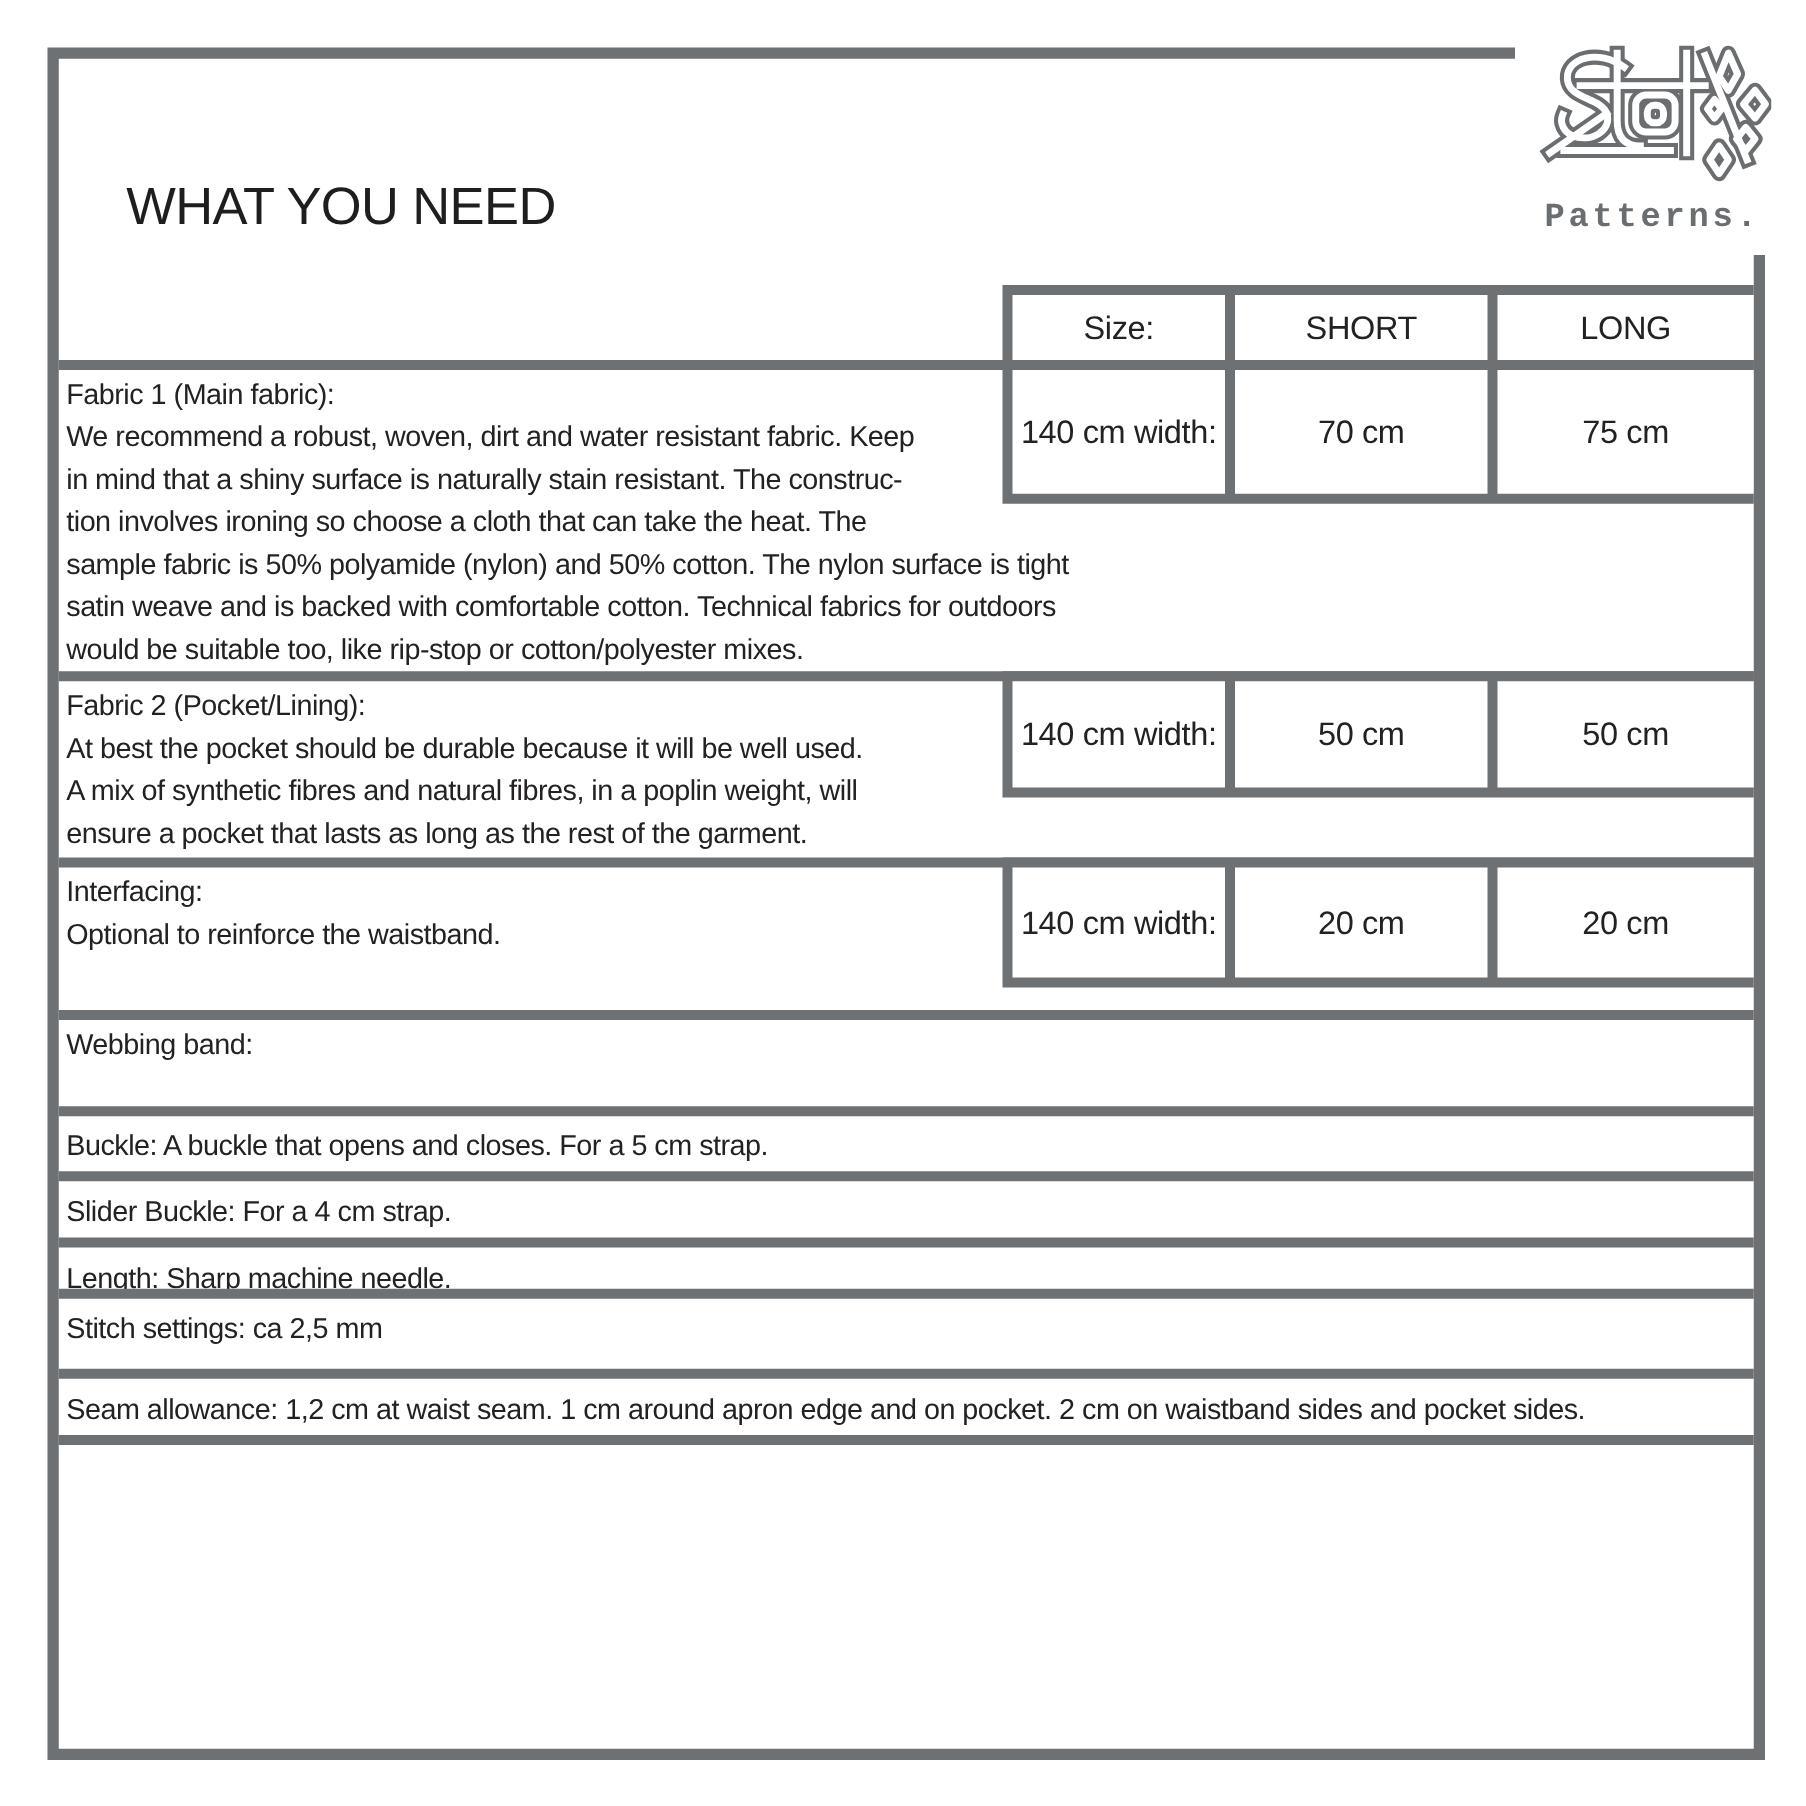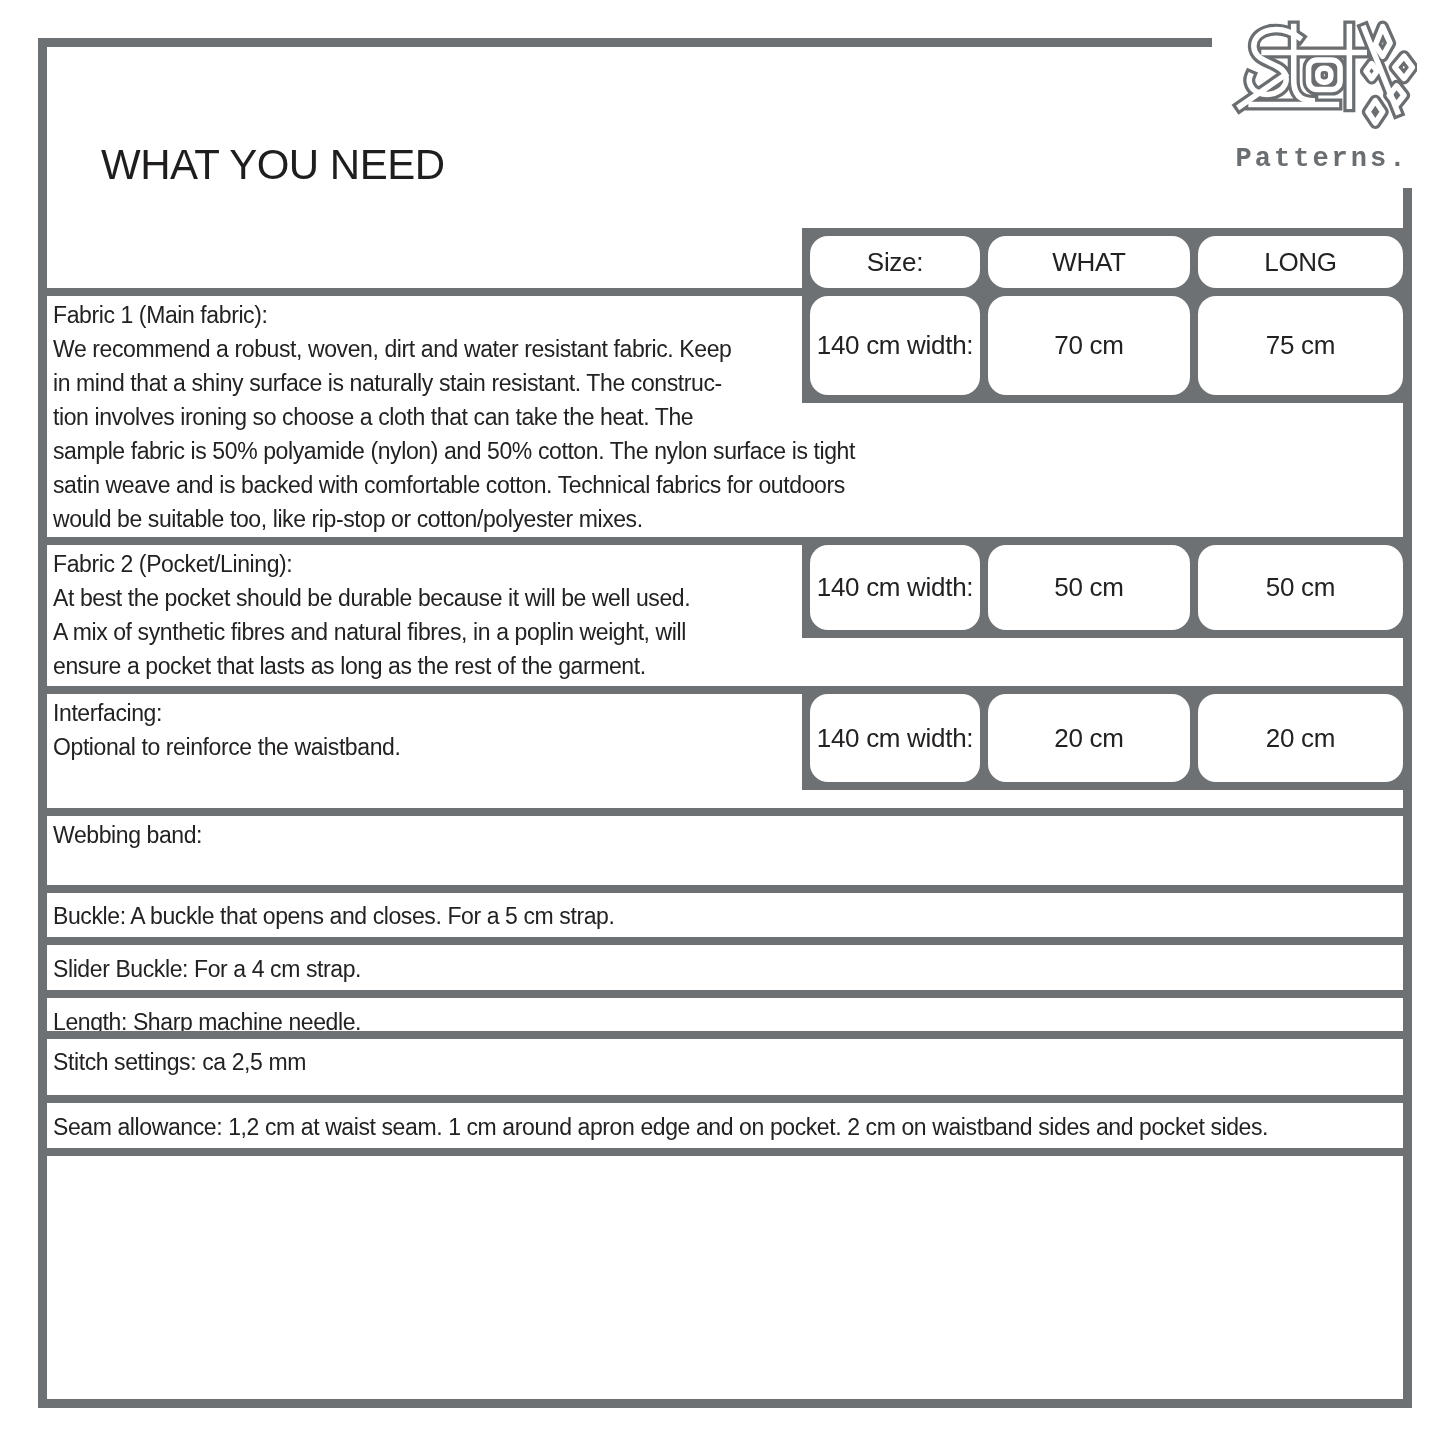--- a/index.html
+++ b/index.html
@@ -41,26 +41,26 @@
 
   
   .stable{
     position:absolute;left:755px;width:601px;box-sizing:border-box;
     background:var(--line);padding:8px 0 8px 8px;
     display:grid;grid-template-columns:170px 202px 205px;gap:8px;
     z-index:2;
   }
   .cell{
     background:#fff;display:flex;align-items:center;justify-content:center;
-    font-size:26px;letter-spacing:-0.3px;color:var(--ink);border-radius:18px;
+    font-size:26px;letter-spacing:-0.3px;color:var(--ink);
   }
 
   
   .logo{
-    position:absolute;left:1212px;top:0;width:220px;height:188px;
+    position:absolute;left:1212px;top:16px;width:220px;height:188px;
     background:#fff;z-index:3;display:flex;flex-direction:column;align-items:center;
   }
   .logo svg{margin-top:14px;}
   .logo-word{
     font-family:"Liberation Mono", monospace;font-weight:bold;
     font-size:27px;letter-spacing:3px;color:var(--brand);margin-top:2px;
     white-space:nowrap;
   }
 </style>
 </head>
@@ -117,21 +117,21 @@
     </section>
 
     <section class="sec sec-row" style="top:1048px;height:53px;">
       <div class="sec-text">Seam allowance: 1,2 cm at waist seam. 1 cm around apron edge and on pocket. 2 cm on waistband sides and pocket sides.</div>
     </section>
 
     <section class="sec" style="top:1101px;height:251px;"></section>
 
     <div class="stable" style="top:181px;grid-template-rows:52px 99px;">
       <div class="cell">Size:</div>
-      <div class="cell">WHAT</div>
+      <div class="cell">SHORT</div>
       <div class="cell">LONG</div>
       <div class="cell">140 cm width:</div>
       <div class="cell">70 cm</div>
       <div class="cell">75 cm</div>
     </div>
 
     <div class="stable" style="top:490px;grid-template-rows:85px;">
       <div class="cell">140 cm width:</div>
       <div class="cell">50 cm</div>
       <div class="cell">50 cm</div>

